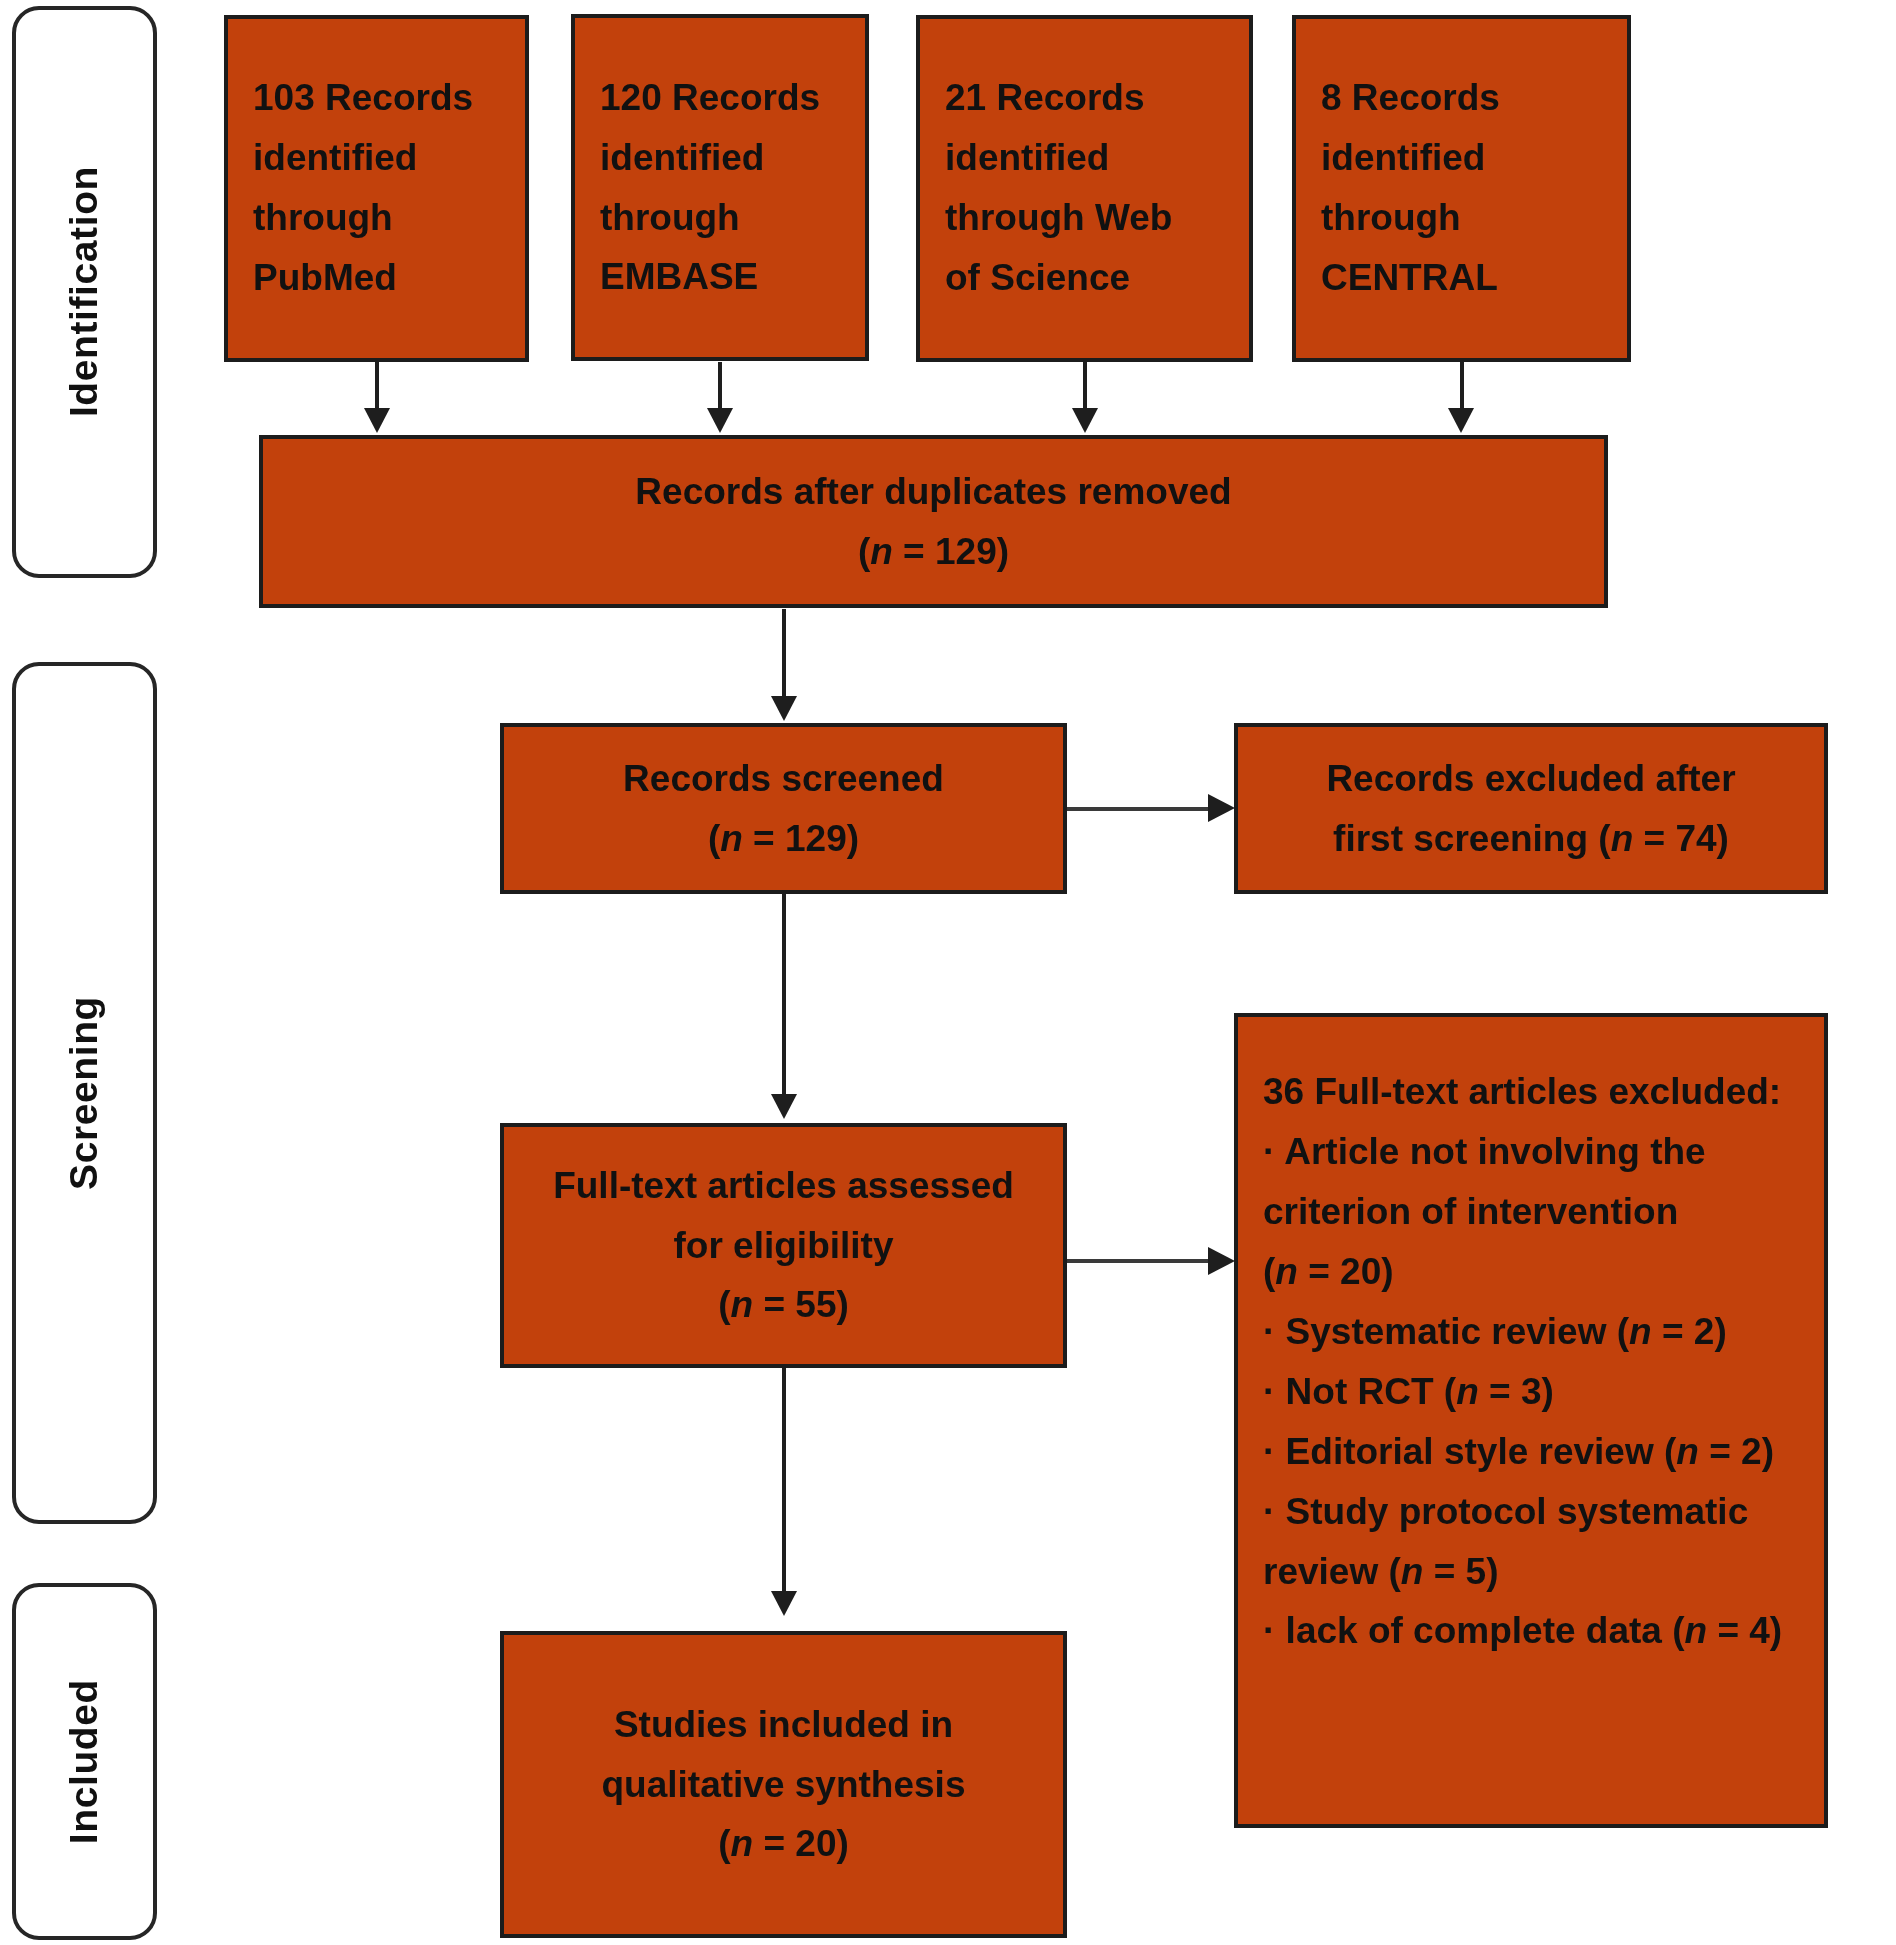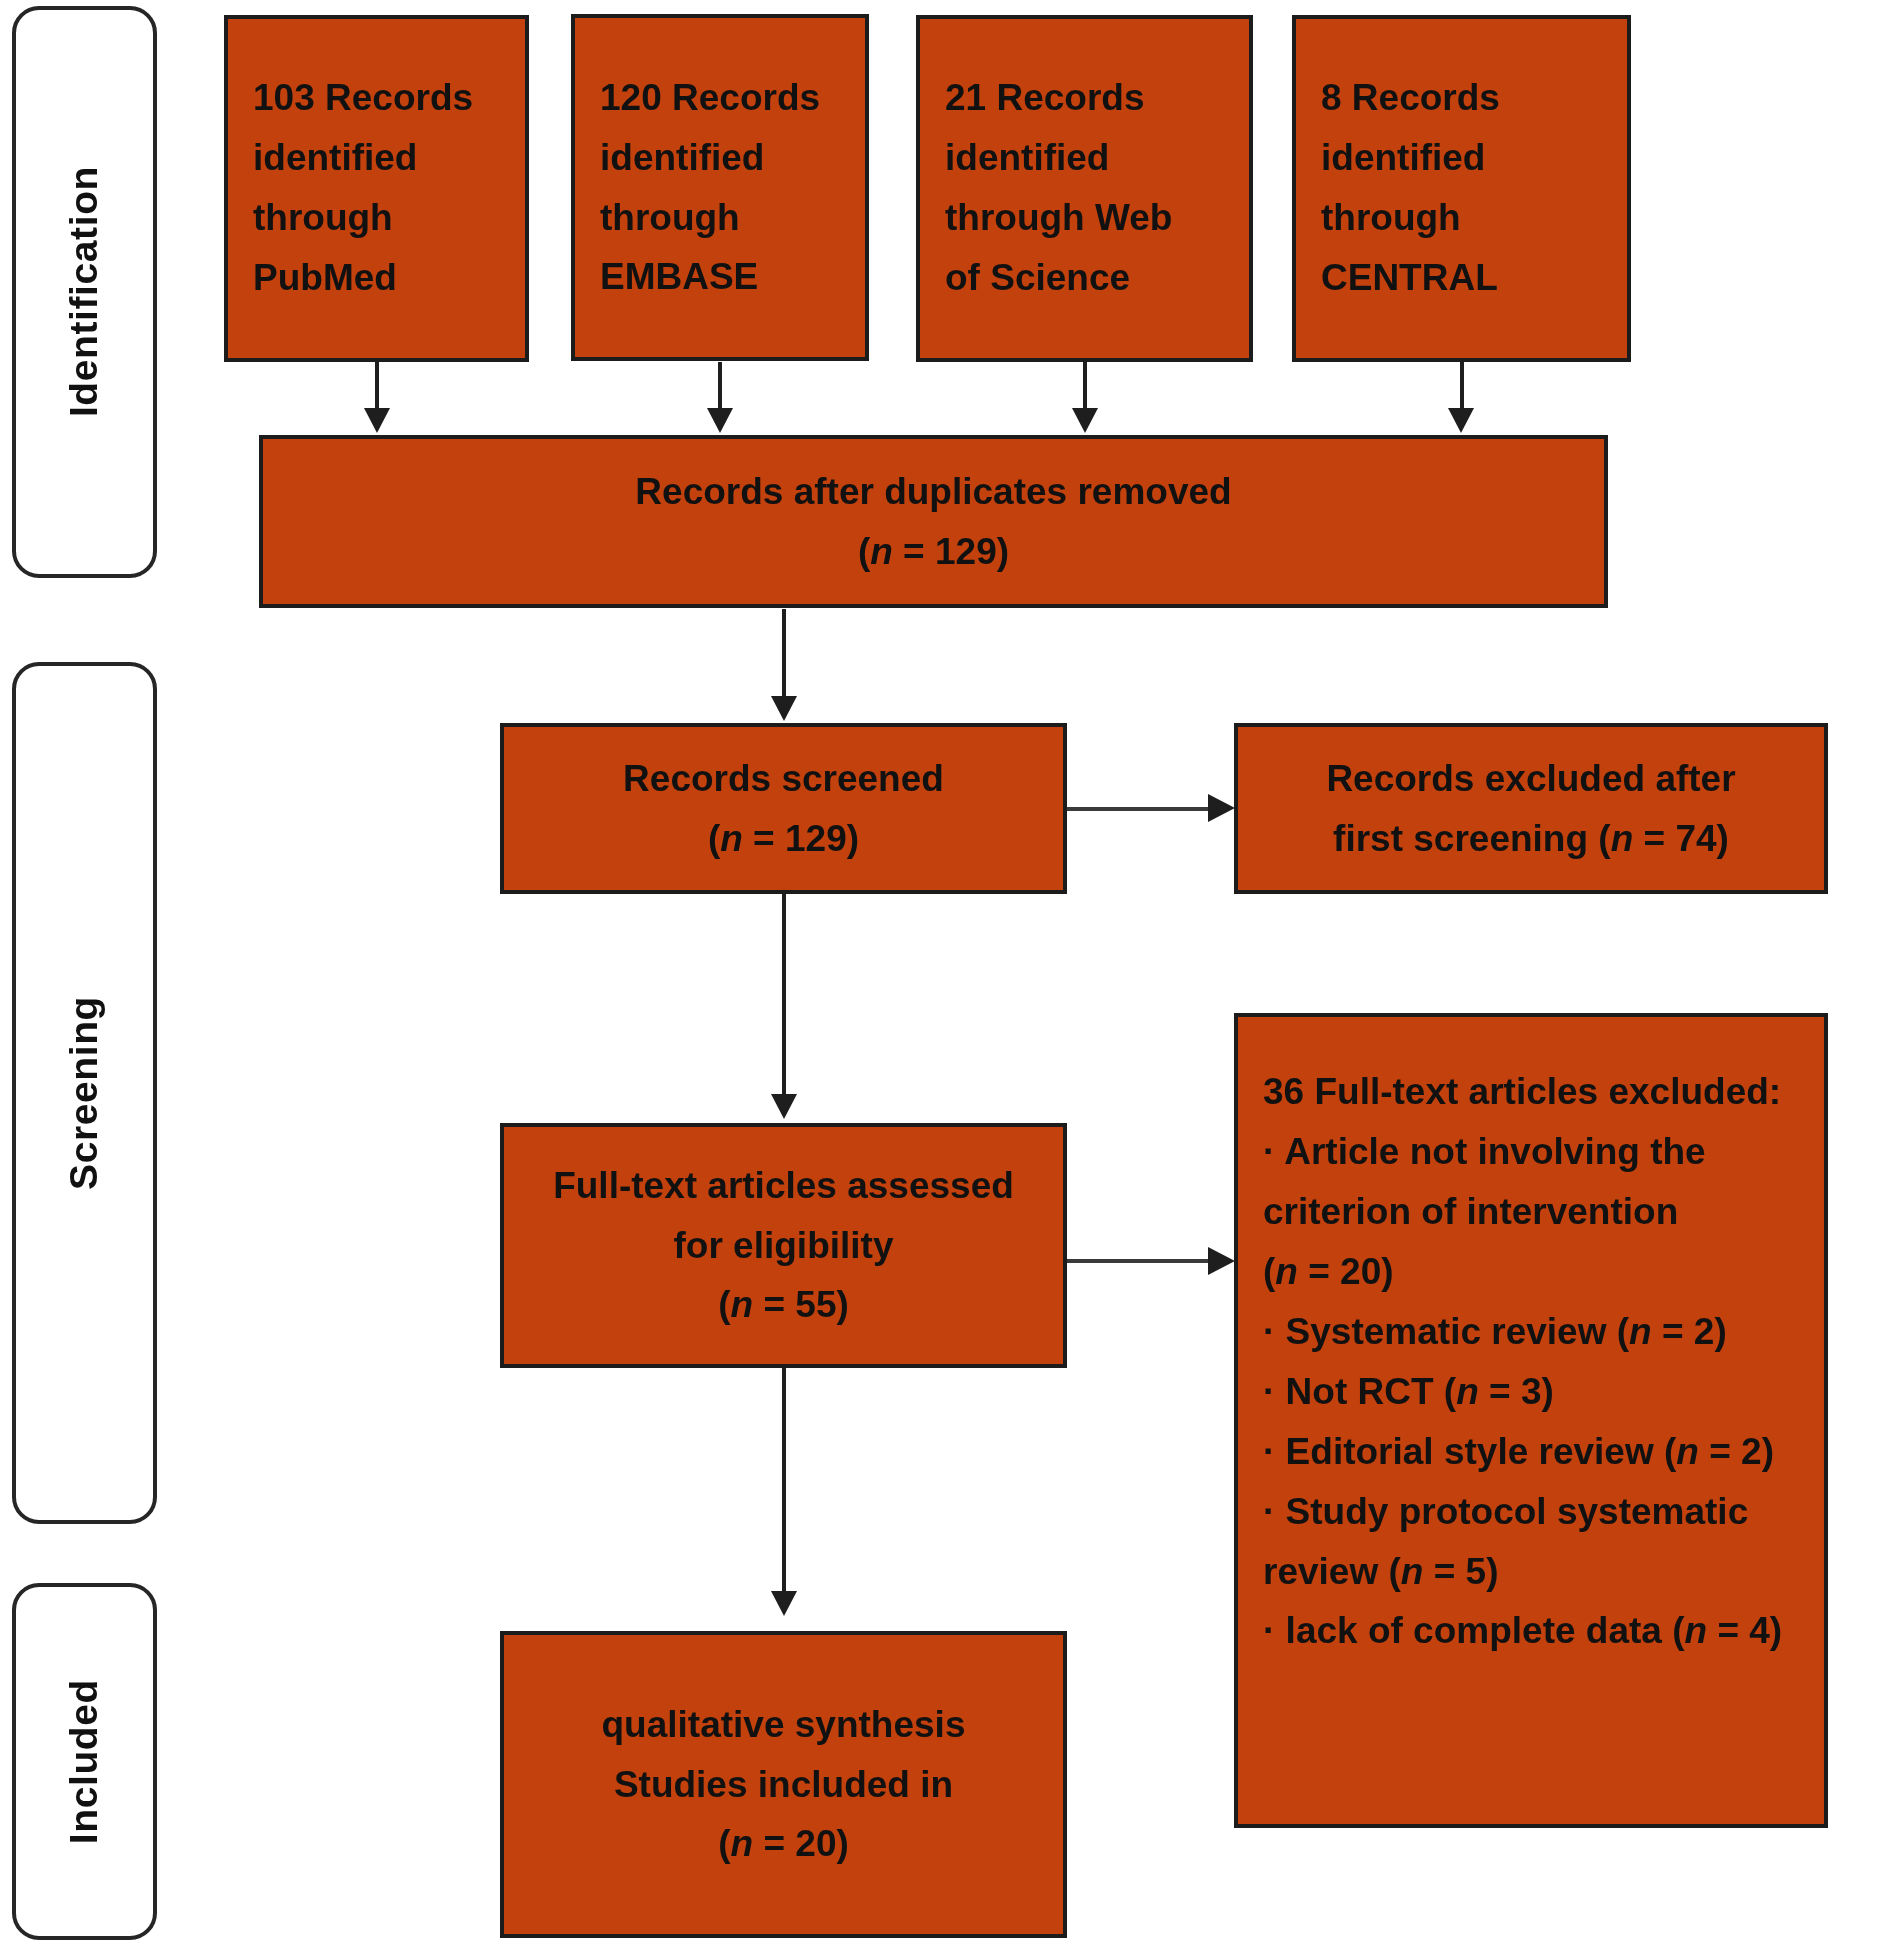--- a/index.html
+++ b/index.html
@@ -224,21 +224,21 @@
 
     <div class="line">
       <span>·</span> <span>lack of complete data (</span><span class="ital">n</span><span> = </span><span>4</span><span>)</span>
     </div>
   </div>
 
   <div class="vline" style="left:782px; top:1368px; height:224px;"></div>
   <div class="arrow-down" style="left:771px; top:1591px;"></div>
 
   <div class="box center" style="left:500px; top:1631px; width:567px; height:307px;">
+    <div class="line">Studies included in</div>
     <div class="line">qualitative synthesis</div>
-    <div class="line">Studies included in</div>
     <div class="line">
       <span>(</span><span class="ital">n</span><span> = </span><span>20</span><span>)</span>
     </div>
   </div>
 
 </div>
 
 
 </body></html>

